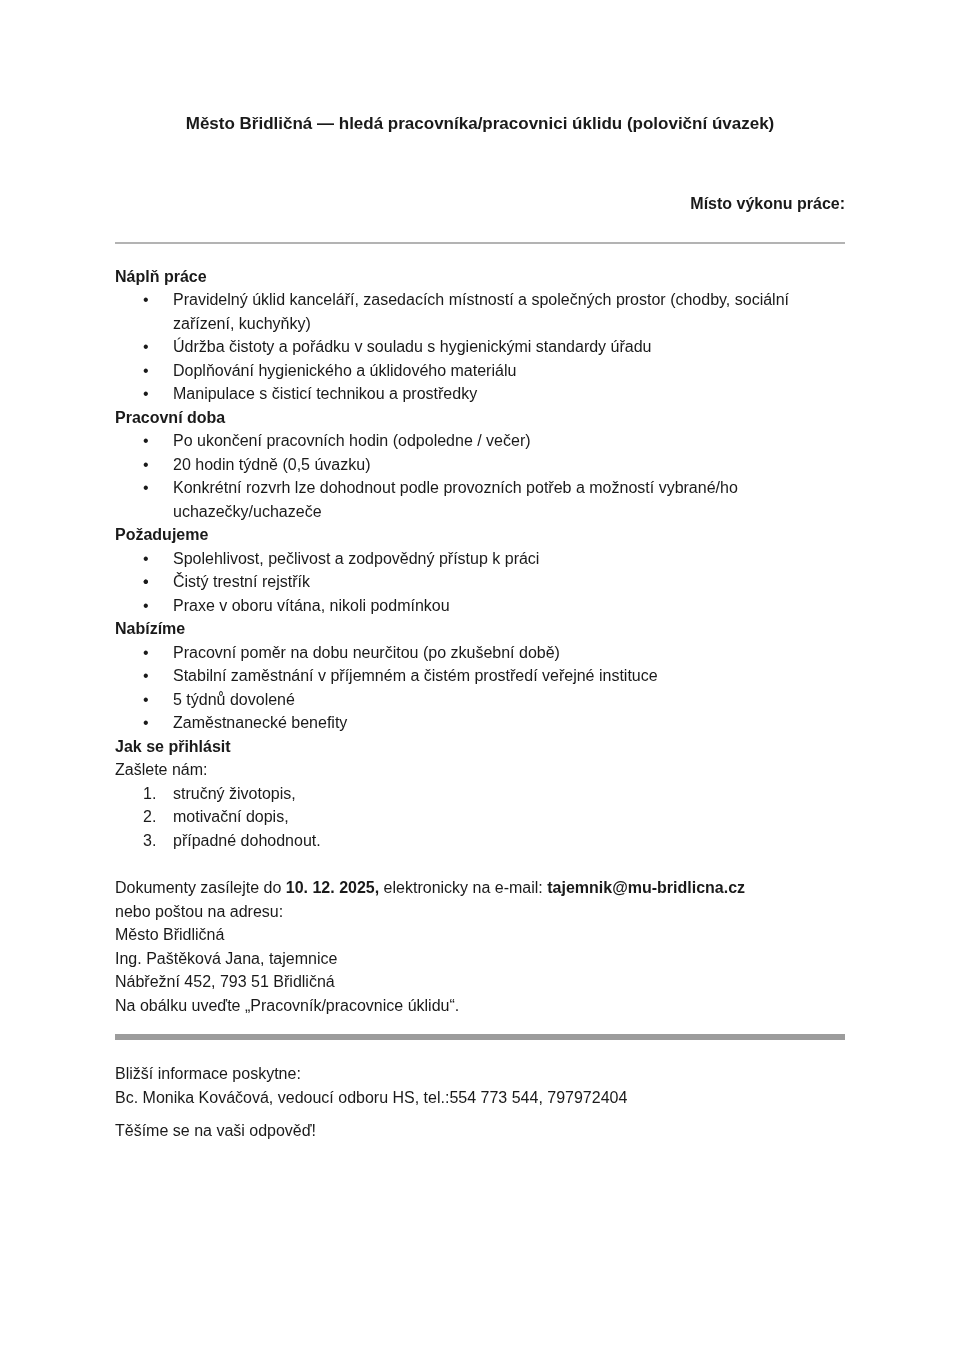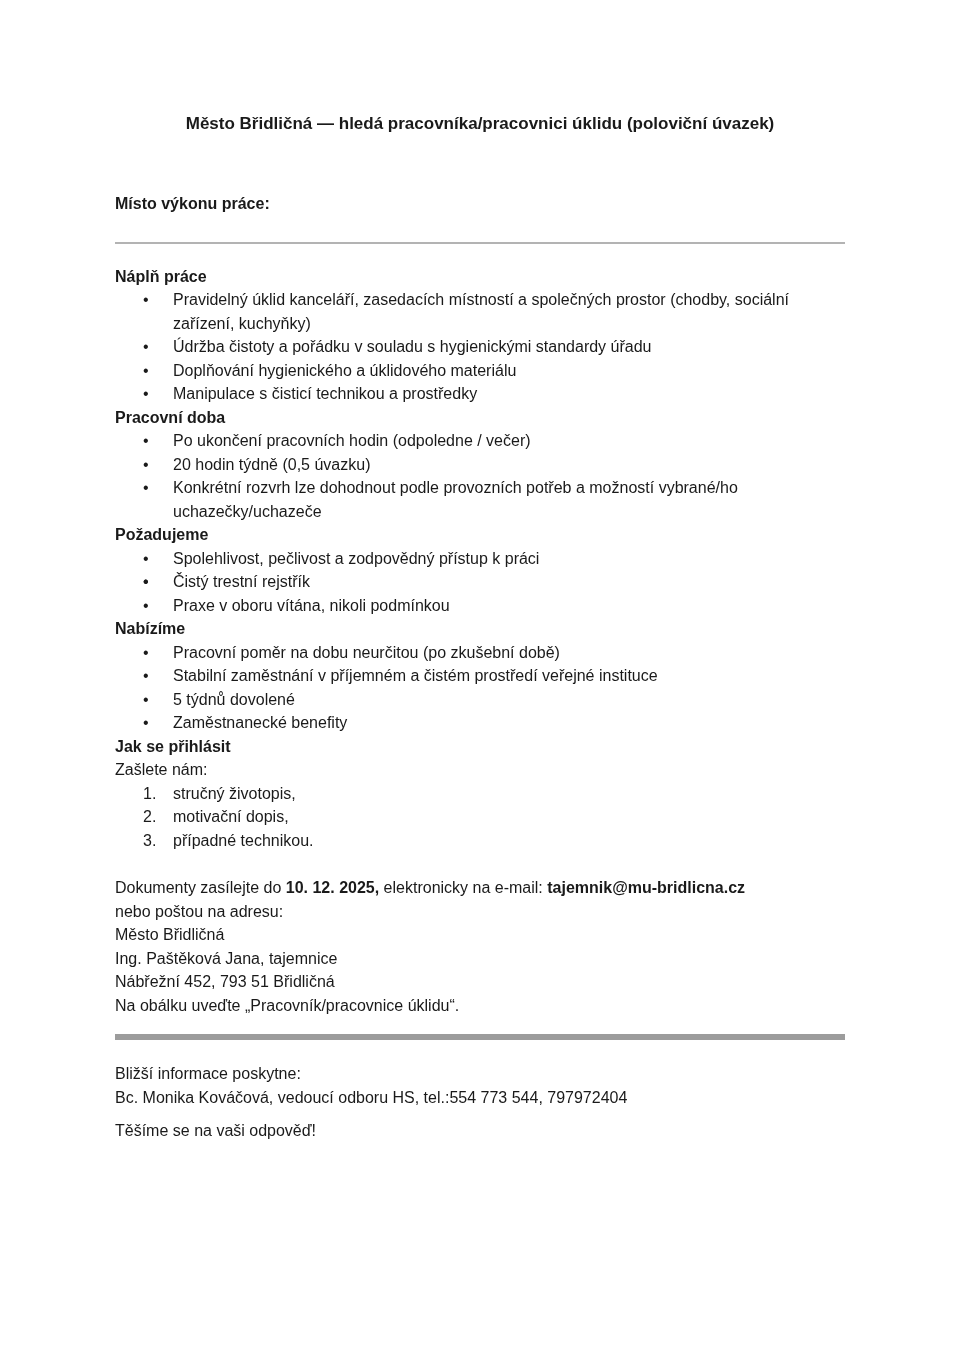--- a/index.html
+++ b/index.html
@@ -18,21 +18,21 @@
   }
   .doc-title {
     font-size: 17px;
     font-weight: bold;
     text-align: center;
     line-height: 24px;
     margin: 0 0 56px 0;
   }
   .body-text { font-size: 16px; line-height: 23.5px; }
   p { margin: 0; }
-  .intro-para { margin: 0; }
+  .intro-para { margin: 0; text-align: right; }
   .label-bold { font-weight: bold; }
   .nastup-para { margin-top: 13px; }
   .thin-divider {
     border: none;
     height: 0;
     border-top: 2px solid #b3b3b3;
     margin: 26px 0 0 0;
   }
   .sections { margin-top: 21px; }
   .section-heading { font-weight: bold; }
@@ -166,21 +166,21 @@
           <div class="numbered-item">
             <span class="num-glyph">1.</span>
             <span>stručný životopis,</span>
           </div>
           <div class="numbered-item">
             <span class="num-glyph">2.</span>
             <span>motivační dopis,</span>
           </div>
           <div class="numbered-item">
             <span class="num-glyph">3.</span>
-            <span>případné technikou.</span>
+            <span>případné dohodnout.</span>
           </div>
         </div>
       </div>
     </div>
 
     <div class="submission">
       <p>
         <span>Dokumenty zasílejte do </span><span class="label-bold">10. 12. 2025,</span><span> elektronicky na e-mail: </span><span class="label-bold">tajemnik@mu-bridlicna.cz</span>
       </p>
       <p>nebo poštou na adresu:</p>

